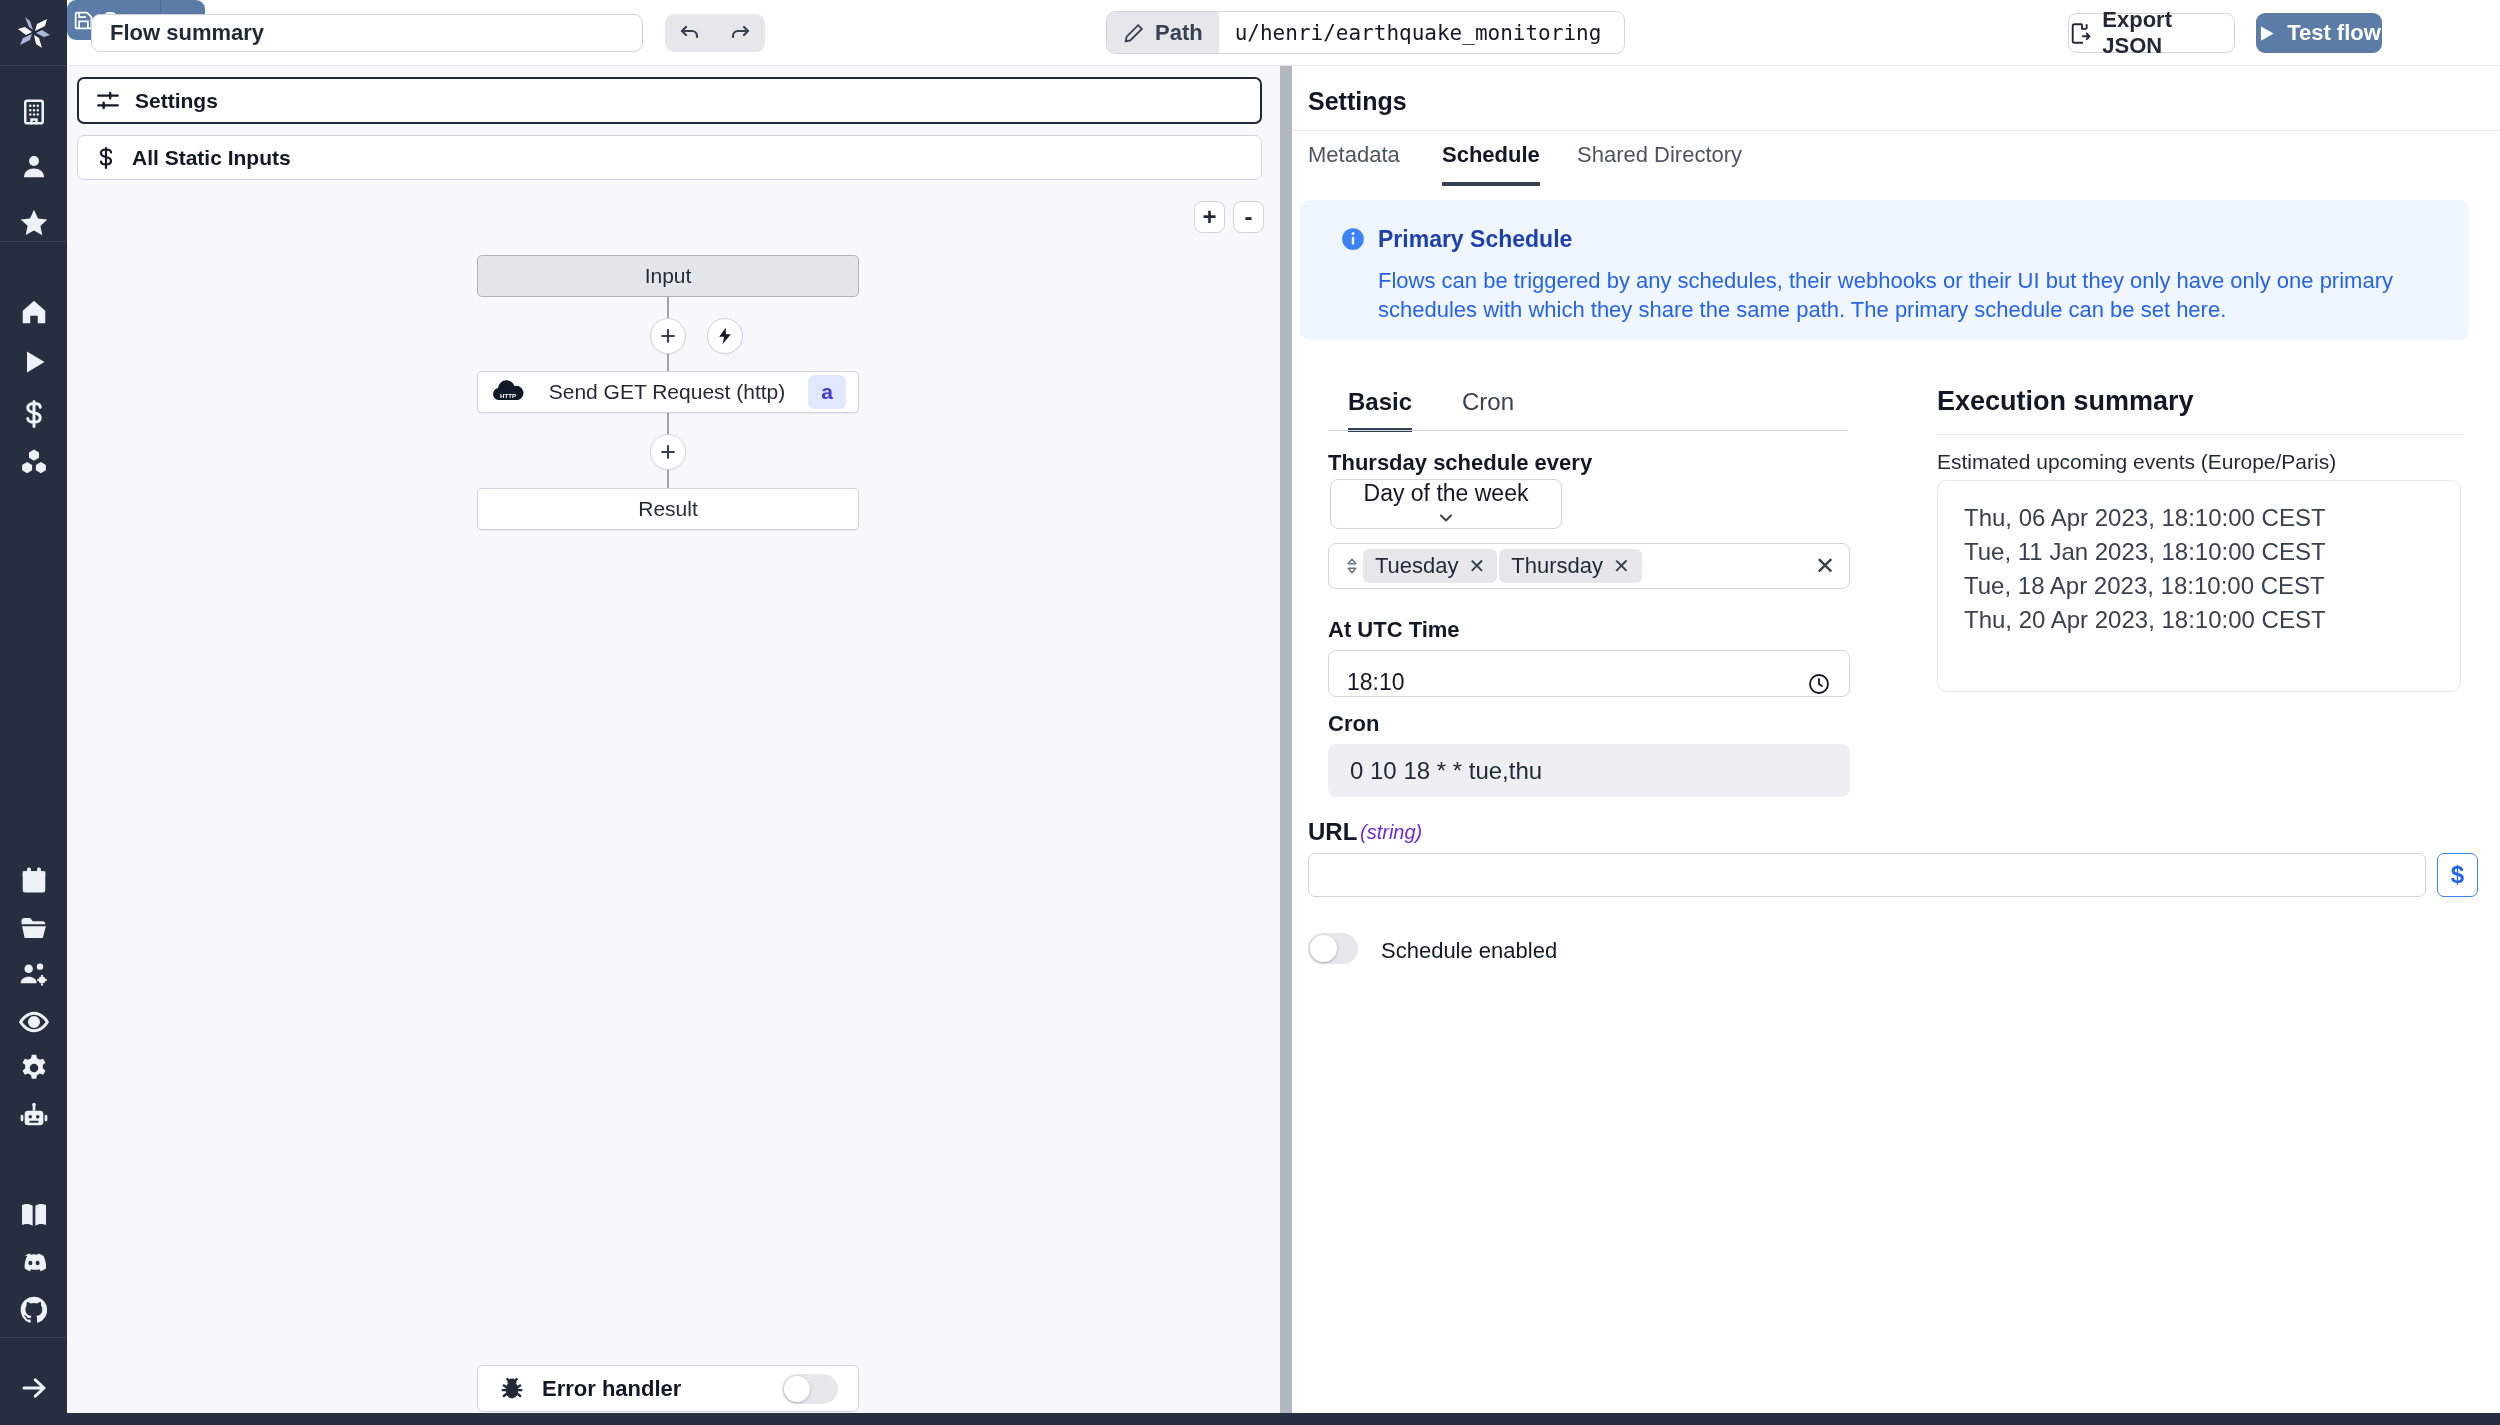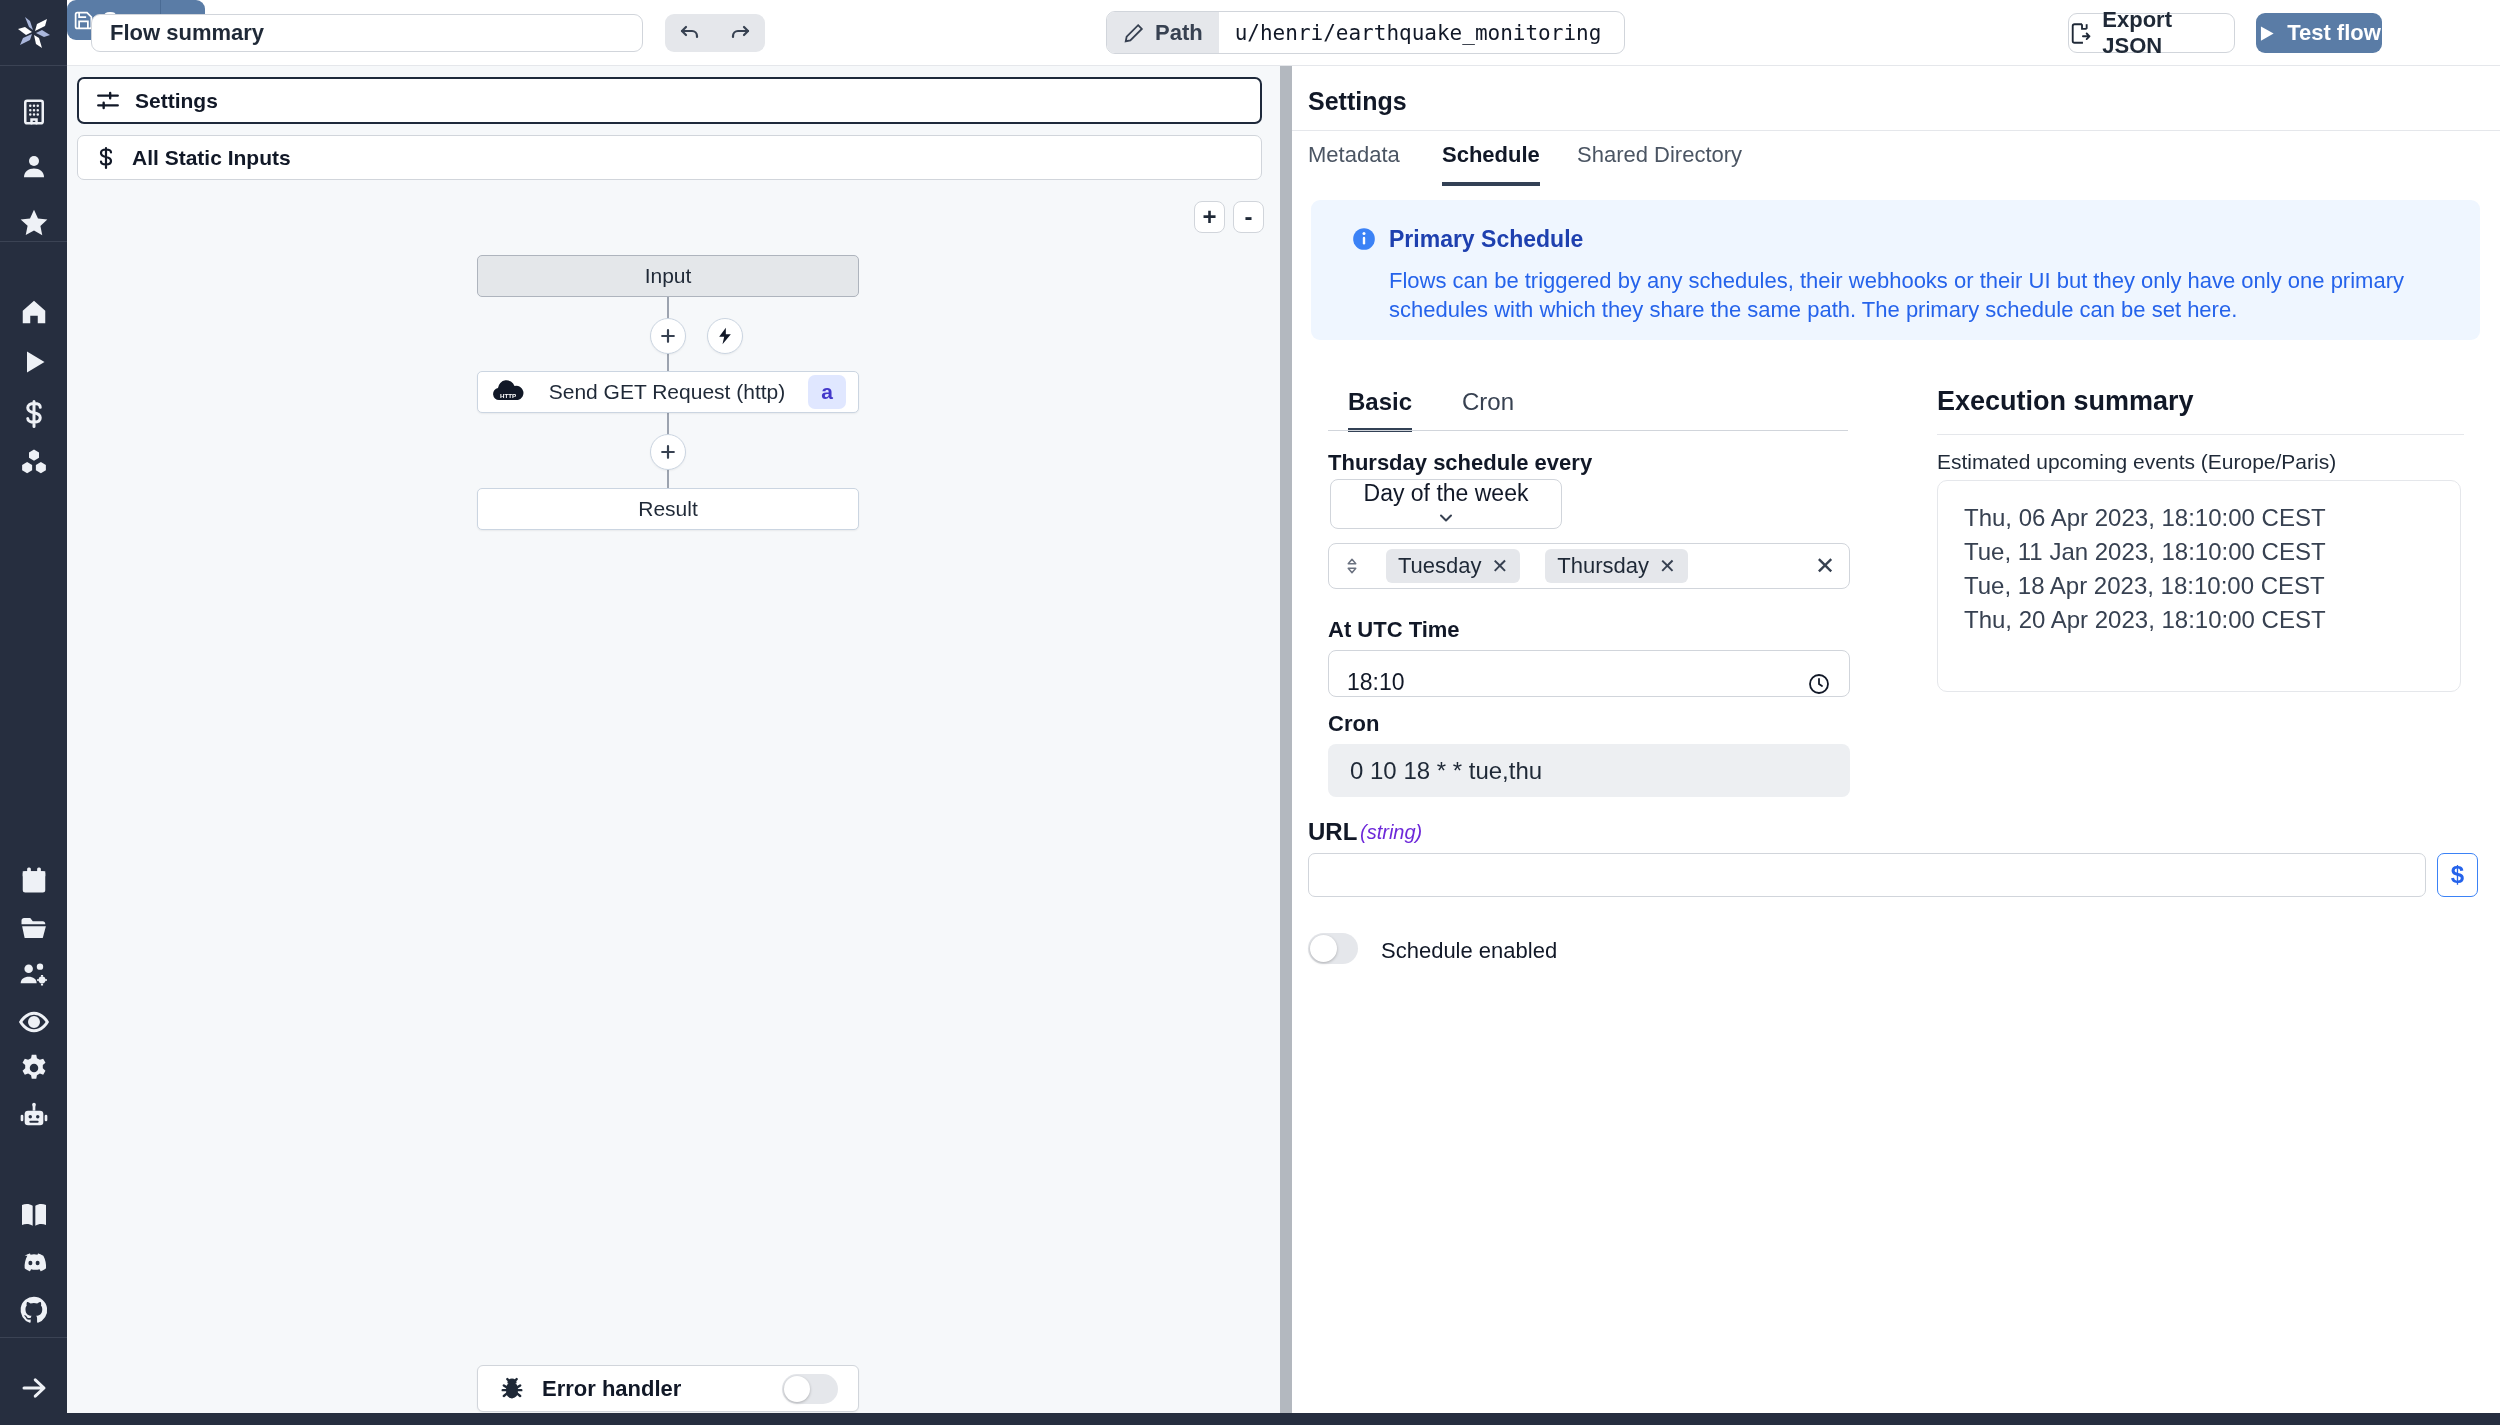--- a/index.html
+++ b/index.html
@@ -51,29 +51,29 @@
   .toggle .knob { position:absolute; top:2px; left:2px; background:#fff; border-radius:50%; box-shadow:0 1px 3px rgba(0,0,0,.25); }
 
   #splitter { left:1280px; top:66px; width:12px; height:1347px; background:#b3b8bf; cursor:col-resize; }
 
   
   #settings-panel { left:1292px; top:66px; width:1208px; height:1347px; background:#ffffff; }
   #sp-title { position:absolute; left:16px; top:21px; font-size:25px; font-weight:700; color:#111827; }
   #sp-title-divider { position:absolute; left:0; top:64px; width:1208px; border-top:1px solid #e5e7eb; }
   .tab { position:absolute; top:76px; font-size:22px; color:#4b5563; cursor:pointer; padding-bottom:14px; }
   .tab.active { color:#111827; font-weight:700; border-bottom:4px solid #334155; }
-  #infobox { position:absolute; left:19px; top:134px; width:1169px; height:140px; background:#eff6ff; border-radius:9px; }
+  #infobox { position:absolute; left:8px; top:134px; width:1169px; height:140px; background:#eff6ff; border-radius:9px; }
   #infobox .ititle { position:absolute; left:78px; top:26px; font-size:23px; font-weight:600; color:#1e40af; }
   #infobox .ibody { position:absolute; left:78px; top:66px; width:1070px; font-size:22px; line-height:29px; color:#2563eb; }
   .stab { position:absolute; font-size:24px; color:#374151; cursor:pointer; padding-bottom:12px; }
   .stab.active { color:#111827; font-weight:700; border-bottom:4px solid #334155; }
   #stab-line { position:absolute; left:36px; top:364px; width:520px; border-top:1px solid #d1d5db; }
   .field-label { position:absolute; font-size:22px; font-weight:700; color:#111827; }
   .select-box { position:absolute; border:1px solid #d1d5db; border-radius:8px; background:#fff; display:flex; align-items:center; justify-content:space-between; padding:0 18px; font-size:23px; color:#111827; cursor:pointer; }
-  #multi-select { position:absolute; left:36px; top:477px; width:522px; height:46px; border:1px solid #d1d5db; border-radius:8px; background:#fff; display:flex; align-items:center; gap:25px; padding:0 14px; }
+  #multi-select { position:absolute; left:36px; top:477px; width:522px; height:46px; border:1px solid #d1d5db; border-radius:8px; background:#fff; display:flex; align-items:center; gap:2px; padding:0 14px; }
   .chip { background:#e5e7eb; border-radius:6px; height:34px; display:flex; align-items:center; gap:10px; padding:0 12px; font-size:22px; color:#1f2937; }
   .chip .x { font-size:20px; color:#374151; cursor:pointer; }
   #time-input { position:absolute; left:36px; top:584px; width:522px; height:47px; border:1px solid #d1d5db; border-radius:8px; display:flex; align-items:flex-end; justify-content:space-between; padding:0 18px; font-size:23px; color:#111827; background:#fff; }
   #cron-box { position:absolute; left:36px; top:678px; width:522px; height:53px; background:#edeff2; border-radius:8px; display:flex; align-items:center; padding:0 22px; font-size:24px; color:#1f2937; }
   #exec-title { position:absolute; left:645px; top:320px; font-size:27px; font-weight:700; color:#111827; }
   #exec-divider { position:absolute; left:645px; top:368px; width:527px; border-top:1px solid #e5e7eb; }
   #exec-subtitle { position:absolute; left:645px; top:384px; font-size:21px; color:#1f2937; }
   #exec-box { position:absolute; left:645px; top:414px; width:524px; height:212px; border:1px solid #e5e7eb; border-radius:10px; background:#fff; padding:20px 0 0 26px; }
   .exec-line { font-size:24px; line-height:34px; color:#374151; }
   #url-label { position:absolute; left:16px; top:752px; font-size:24px; font-weight:800; color:#111827; }

